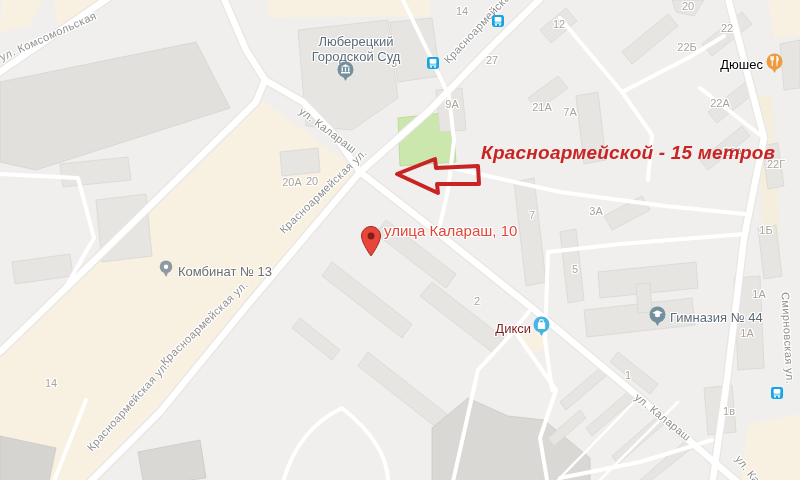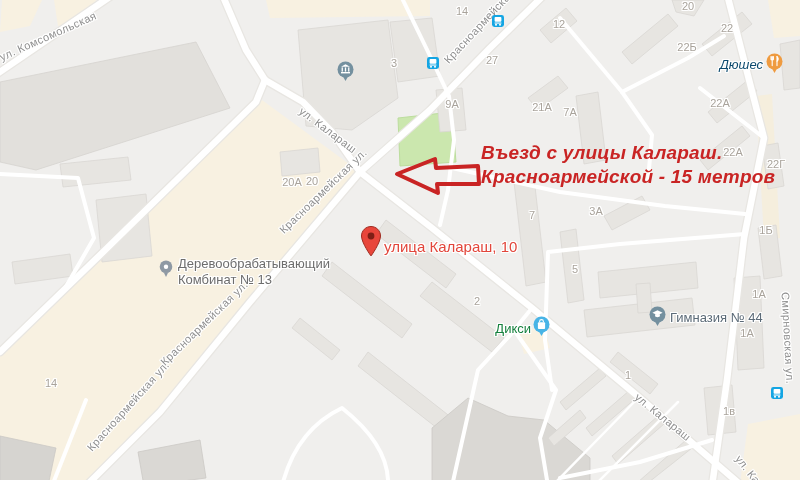--- a/index.html
+++ b/index.html
@@ -6,22 +6,22 @@
   .map{
     position:relative;width:800px;height:480px;overflow:hidden;
     font-family:"Liberation Sans",sans-serif;background:#f0efed;
   }
   .map svg.base{position:absolute;left:0;top:0;}
   .halo{text-shadow:-1px -1px 0 #fff,1px -1px 0 #fff,-1px 1px 0 #fff,1px 1px 0 #fff,0 1px 0 #fff,0 -1px 0 #fff,1px 0 0 #fff,-1px 0 0 #fff;}
   .slabel{position:absolute;font-size:11px;color:#8f8f8f;letter-spacing:.4px;white-space:nowrap;}
   .blabel{position:absolute;font-size:11px;color:#a9a39b;white-space:nowrap;transform:translate(-50%,-50%);}
   .plabel{position:absolute;font-size:13px;white-space:nowrap;}
   .poi-civic{color:#5b6a77;}
-  .poi-orange{color:#0c4a6e;font-style:italic;}
-  .poi-blue{color:#15803d;}
+  .poi-orange{color:#000000;}
+  .poi-blue{color:#7f1d1d;}
   .poi-gray{color:#6d6d6d;}
   .icon{position:absolute;}
   .rednote{position:absolute;font-style:italic;font-weight:bold;font-size:19px;line-height:24px;color:#c92424;letter-spacing:.2px;white-space:nowrap;}
   .mlabel{position:absolute;font-size:15px;color:#e2463b;white-space:nowrap;transform:translate(0,-50%);}
   .overlay{position:absolute;left:0;top:0;pointer-events:none;}
 </style>
 </head>
 <body>
 
 <div class="map">
@@ -145,20 +145,24 @@
   <div class="slabel halo" style="left:48px;top:36px;transform:translate(-50%,-50%) rotate(-24deg)">ул. Комсомольская</div>
   <div class="slabel halo" style="left:479px;top:26px;transform:translate(-50%,-50%) rotate(-47deg)">Красноармейская</div>
   <div class="slabel halo" style="left:328px;top:130px;transform:translate(-50%,-50%) rotate(37deg)">ул. Калараш</div>
   <div class="slabel halo" style="left:323px;top:191px;transform:translate(-50%,-50%) rotate(-44deg)">Красноармейская ул.</div>
   <div class="slabel halo" style="left:204px;top:323px;transform:translate(-50%,-50%) rotate(-44deg)">Красноармейская ул.</div>
   <div class="slabel halo" style="left:128px;top:406px;transform:translate(-50%,-50%) rotate(-48deg)">Красноармейская ул.</div>
   <div class="slabel halo" style="left:663px;top:417px;transform:translate(-50%,-50%) rotate(39deg)">ул. Калараш</div>
   <div class="slabel halo" style="left:750px;top:472px;transform:translate(-50%,-50%) rotate(52deg)">ул. Кал</div>
   <div class="slabel halo" style="left:788px;top:338px;transform:translate(-50%,-50%) rotate(87deg)">Смирновская ул.</div>
 
+  <div class="plabel poi-civic halo" style="left:356px;top:49px;transform:translate(-50%,-50%);text-align:center;line-height:15px">
+    <div>Люберецкий</div>
+    <div>Городской Суд</div>
+  </div>
   <div class="icon" style="left:337px;top:61px">
     <svg width="17" height="21" viewBox="0 0 17 21">
       <path d="M5.8,15.3 L8.5,20 L11.2,15.3 Z" fill="#74909f"></path>
       <circle cx="8.5" cy="8.5" r="8" fill="#74909f"></circle>
       <g fill="#fff">
         <path d="M8.5,3.2 L13,5.7 H4 Z"></path>
         <rect x="4.6" y="6.4" width="1.3" height="4.2"></rect>
         <rect x="7.85" y="6.4" width="1.3" height="4.2"></rect>
         <rect x="11.1" y="6.4" width="1.3" height="4.2"></rect>
         <rect x="4" y="11" width="9" height="1.4"></rect>
@@ -193,21 +197,20 @@
   <div class="icon" style="left:649px;top:306px">
     <svg width="17" height="21" viewBox="0 0 17 21">
       <path d="M5.8,15.3 L8.5,20 L11.2,15.3 Z" fill="#74909f"></path>
       <circle cx="8.5" cy="8.5" r="8" fill="#74909f"></circle>
       <path d="M8.5,4.2 L13.6,6.7 L8.5,9.2 L3.4,6.7 Z" fill="#fff"></path>
       <path d="M6.1,8.2 v2.1 c0,1.1 4.8,1.1 4.8,0 V8.2" fill="#fff"></path>
     </svg>
   </div>
 
   <div class="plabel poi-gray halo" style="left:178px;top:272px;transform:translate(0,-50%);line-height:16px">
-    <div>Деревообрабатывающий</div>
     <div>Комбинат № 13</div>
   </div>
   <div class="icon" style="left:159px;top:260px">
     <svg width="14" height="18" viewBox="0 0 14 18">
       <path d="M4.8,12.5 L7,17 L9.2,12.5 Z" fill="#8e99a4"></path>
       <circle cx="7" cy="6.8" r="6.3" fill="#8e99a4"></circle>
       <circle cx="7" cy="6.8" r="2.2" fill="#fff"></circle>
     </svg>
   </div>
 
@@ -238,23 +241,22 @@
         <circle cx="8" cy="9.7" r="1" fill="#fff"></circle>
       </svg>
   </div>
 
   <div class="icon" style="left:361px;top:226px">
     <svg width="20" height="31" viewBox="0 0 20 31">
       <path d="M10,0.5 C4.75,0.5 0.5,4.75 0.5,10 c0,6.9 9.5,20 9.5,20 s9.5,-13.1 9.5,-20 C19.5,4.75 15.25,0.5 10,0.5 Z" fill="#e8463b" stroke="#9e2b20" stroke-width="1"></path>
       <circle cx="10" cy="10" r="3.4" fill="#7e1f16"></circle>
     </svg>
   </div>
-  <div class="mlabel halo" style="left:384px;top:246px">улица Калараш, 10</div>
+  <div class="mlabel halo" style="left:384px;top:230px">улица Калараш, 10</div>
 
   <svg class="overlay" width="800" height="480" viewBox="0 0 800 480">
     <polygon points="397,174 435,159 436,168 478,166 479,184 437,184 438,193" fill="none" stroke="#c92424" stroke-width="4" stroke-linejoin="round"></polygon>
   </svg>
   <div class="rednote" style="left:481px;top:141px">
-    <div>Въезд с улицы Калараш.</div>
     <div>Красноармейской - 15 метров</div>
   </div>
 
 </div>
 
 </body></html>

